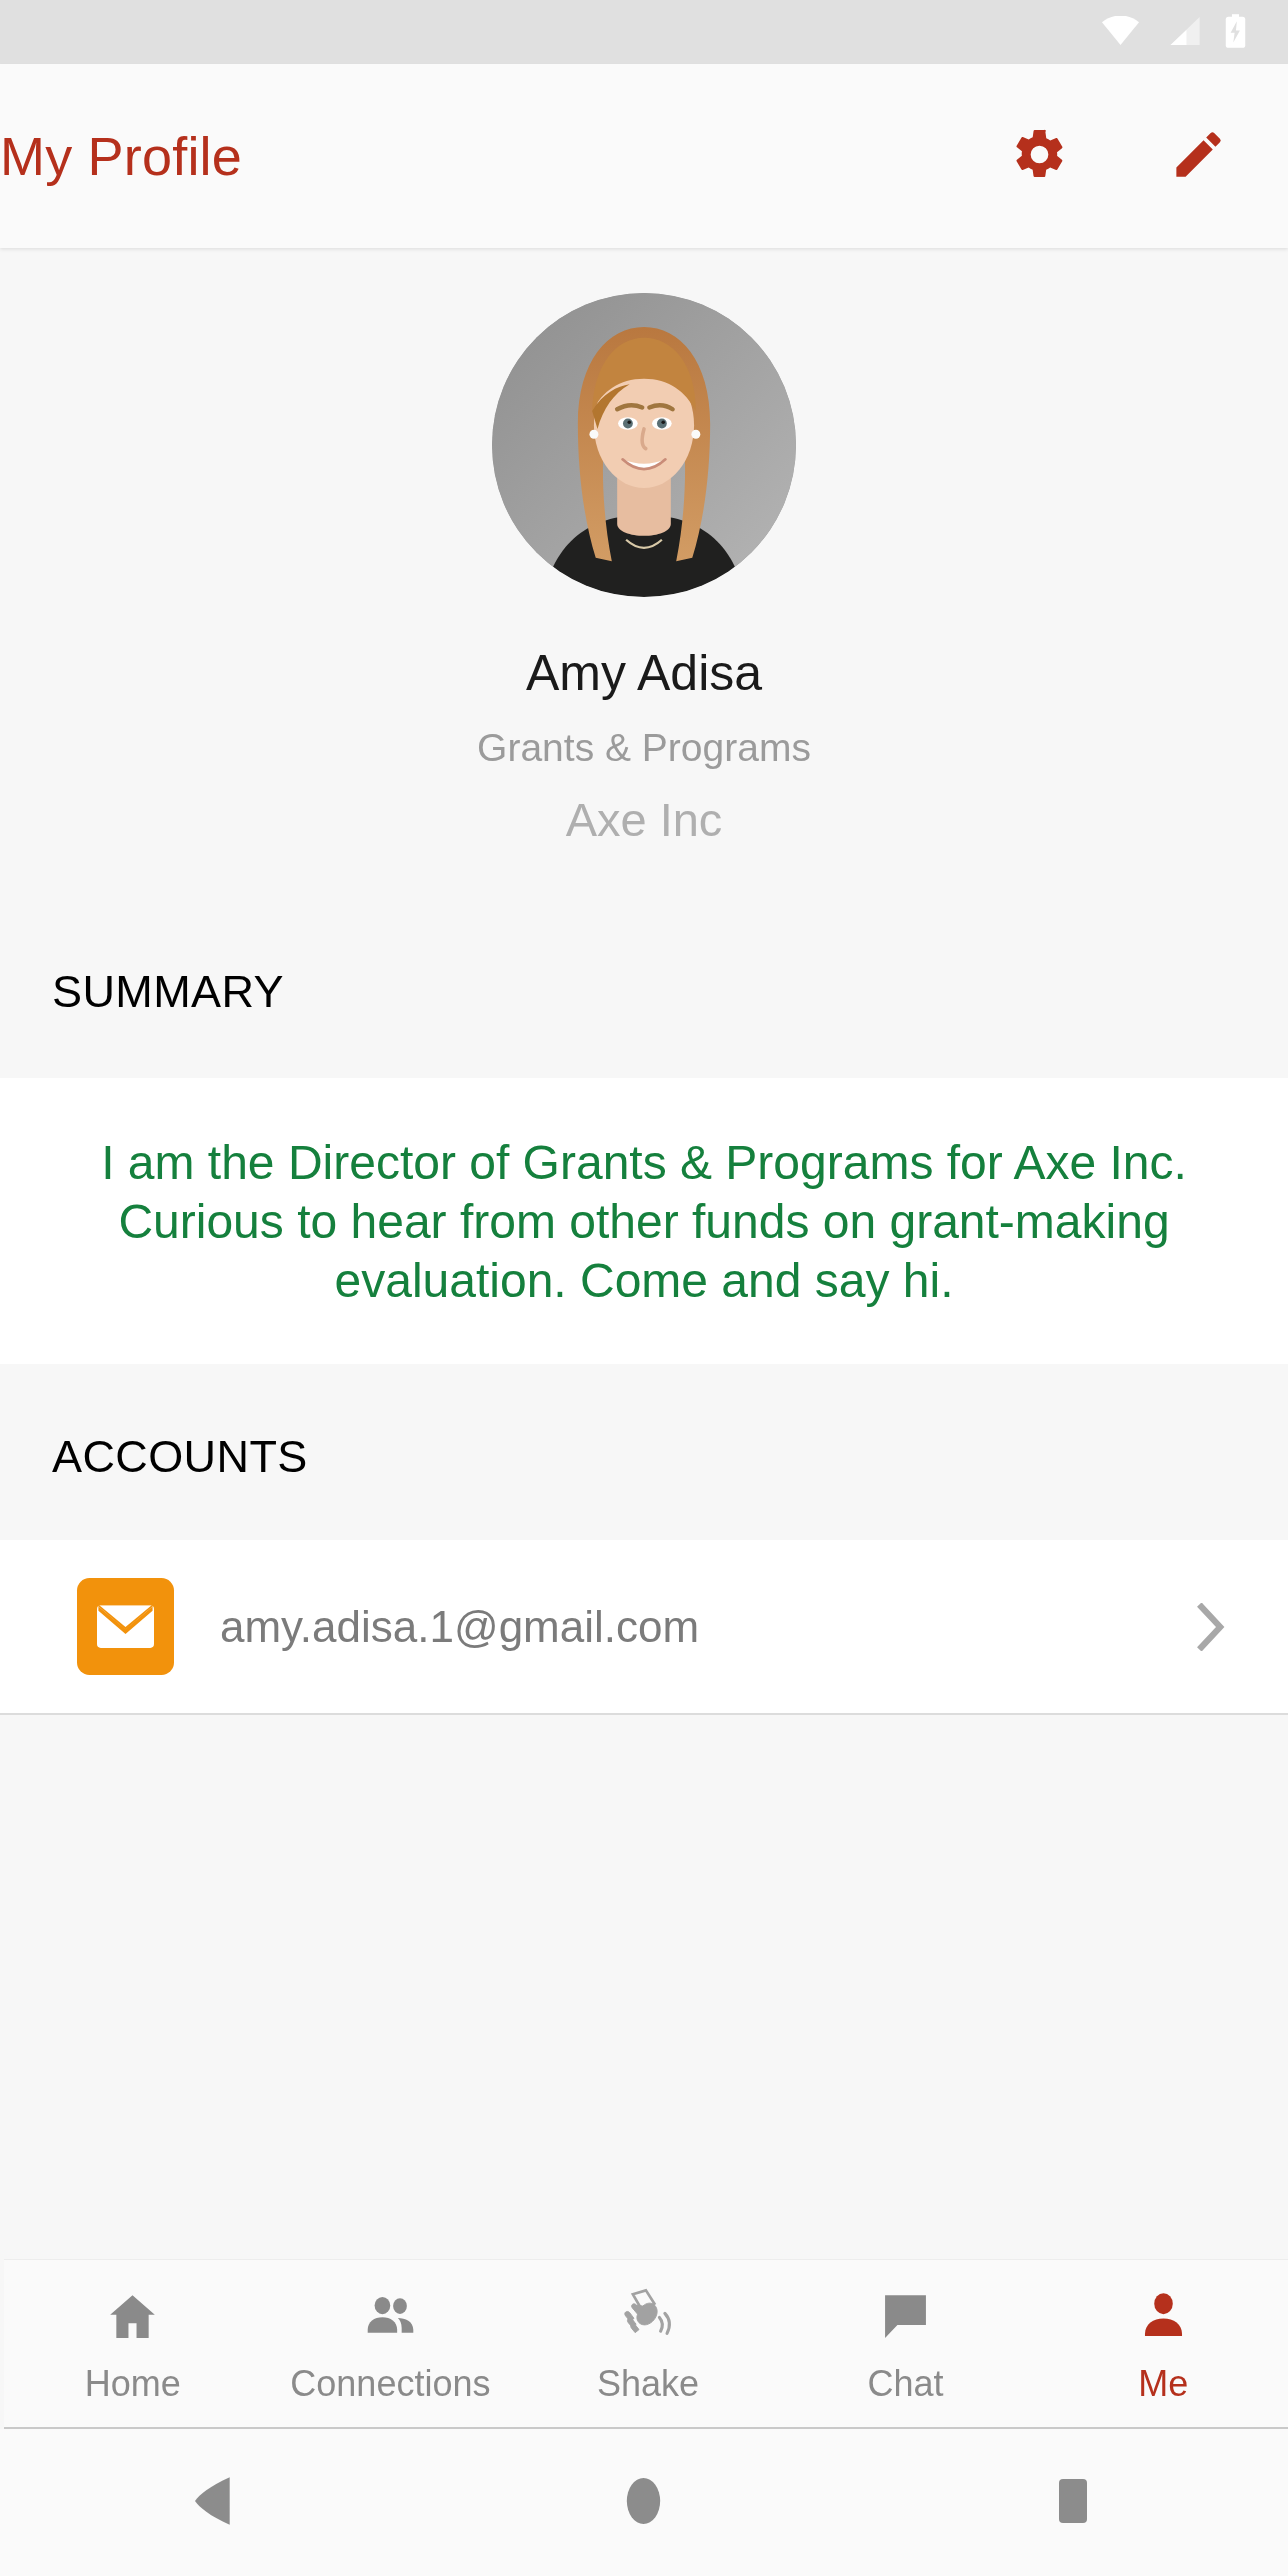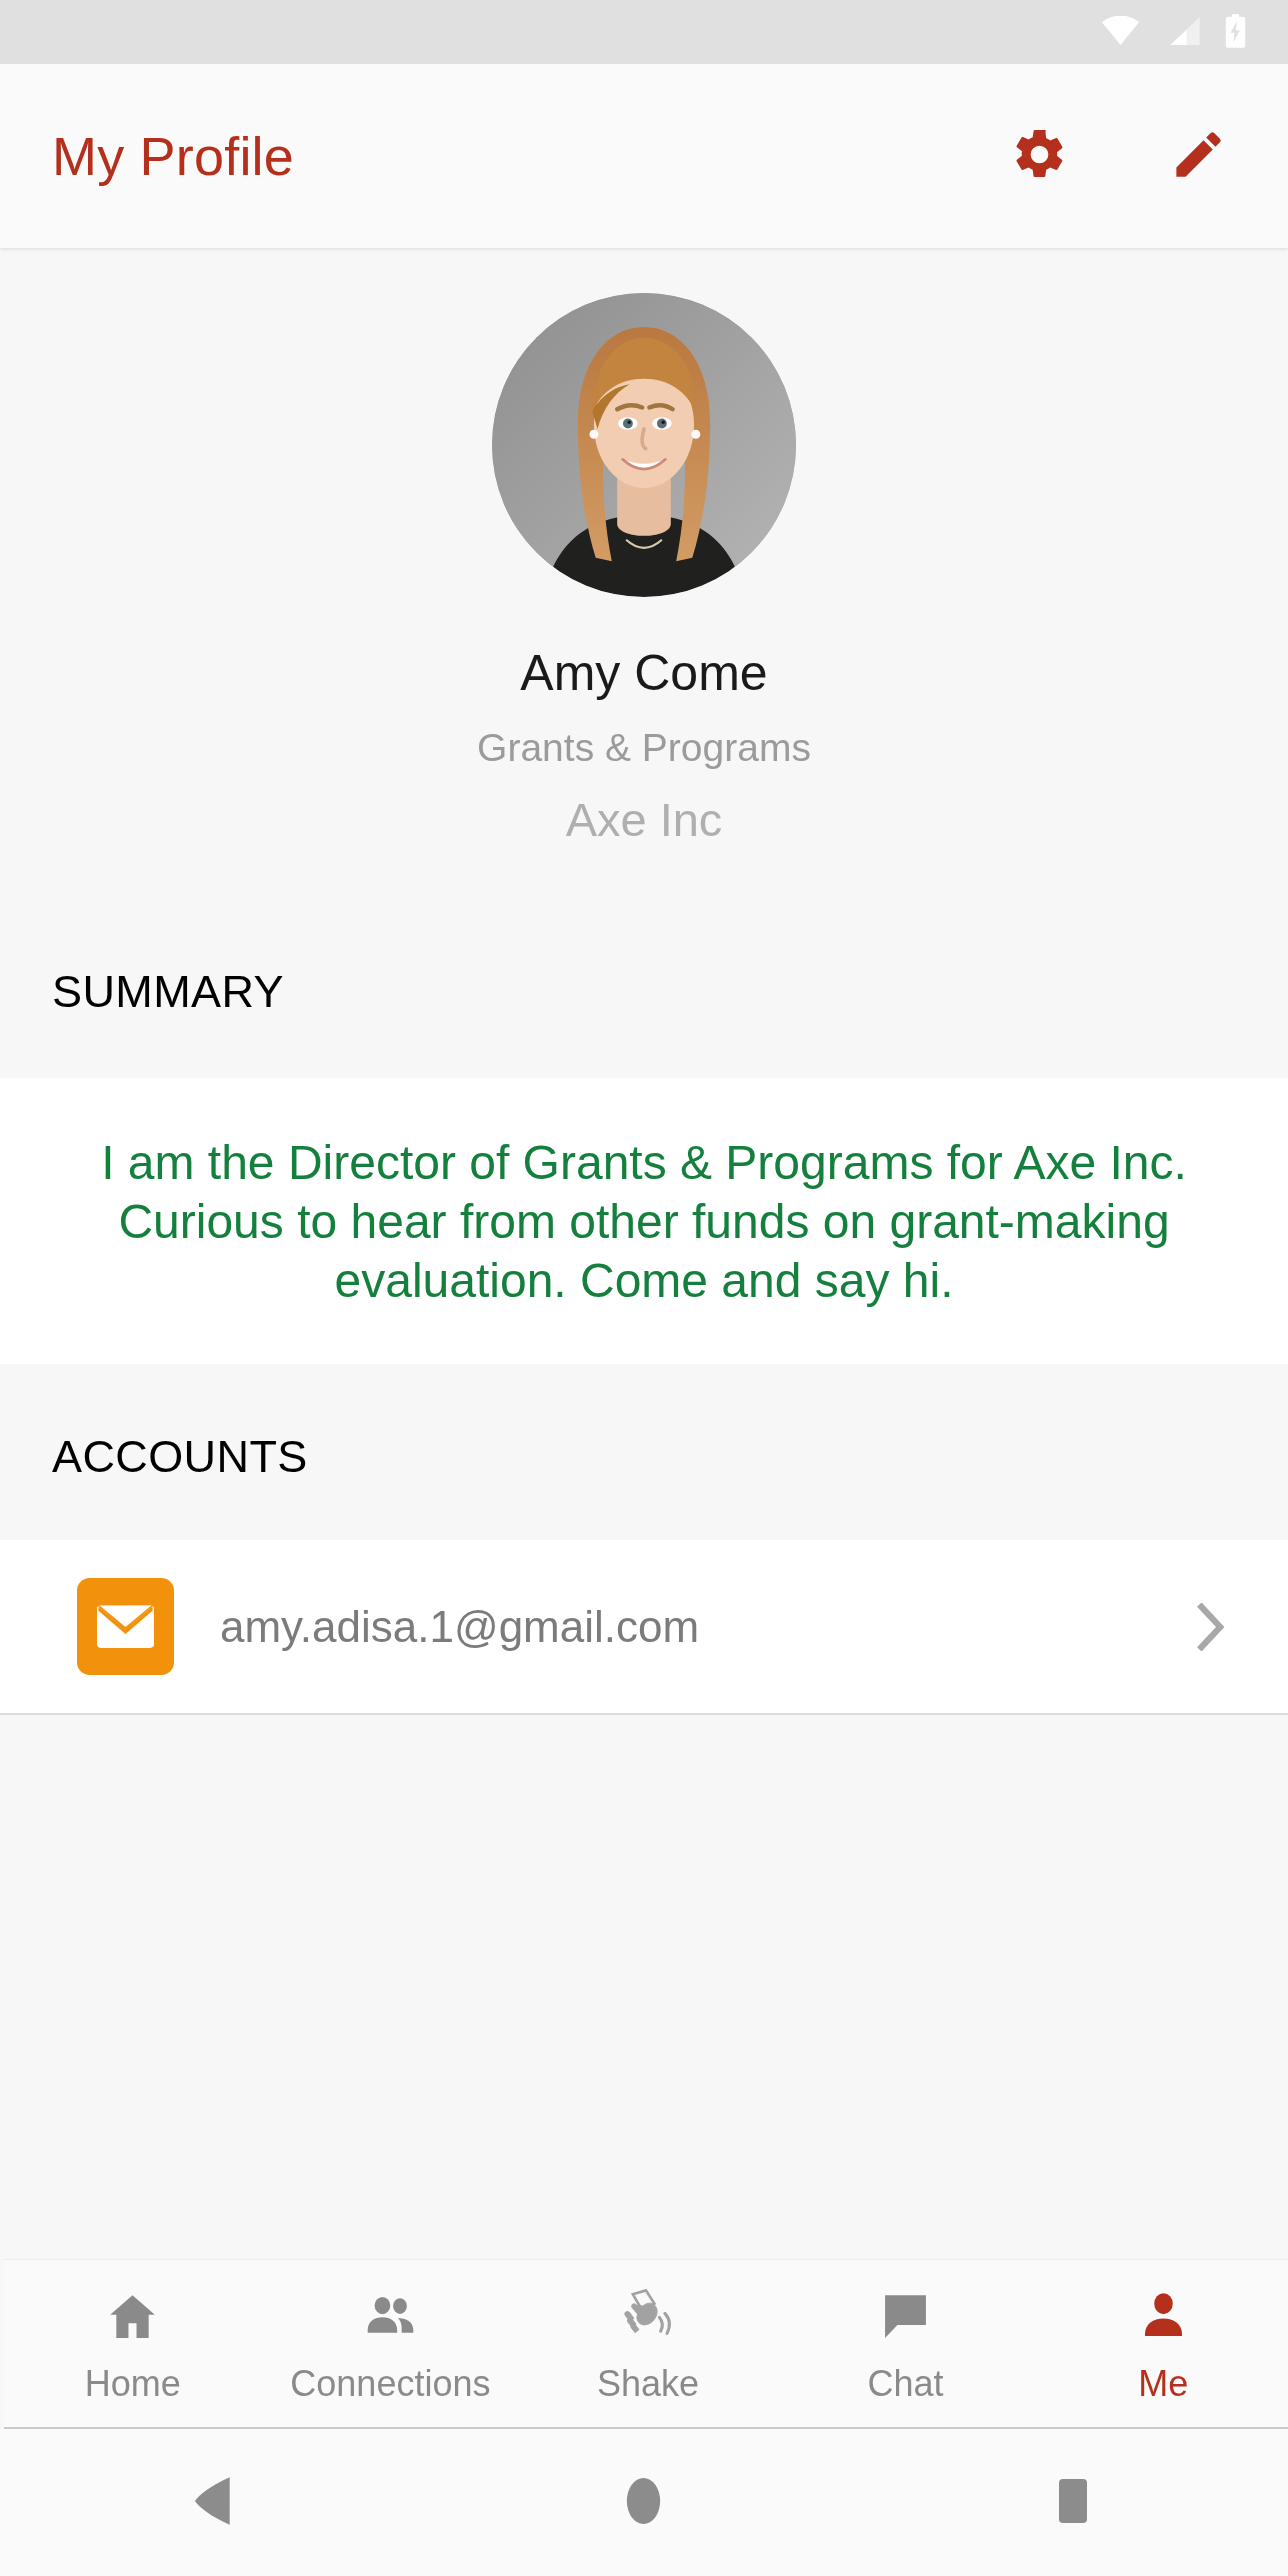--- a/index.html
+++ b/index.html
@@ -22,21 +22,20 @@
 
   
   .appbar {
     position:absolute; top:64px; left:0; width:1288px; height:184px;
     background:#FAFAFA;
     display:flex; align-items:center;
     box-shadow:0 1.8px 3.6px rgba(0,0,0,.10);
     z-index:5;
   }
   .appbar-title {
-    margin-left:52px;
     font-size:54px; font-weight:400; color:#B5301C;
     letter-spacing:0.2px; white-space:nowrap;
   }
   .appbar-actions {
     margin-left:auto; margin-right:47px;
     display:flex; align-items:center; gap:73px;
   }
   .icon-btn {
     width:86px; height:86px;
     display:flex; align-items:center; justify-content:center;
@@ -238,21 +237,21 @@
           <path d="M146 186 q24 20 48 0 q-24 10 -48 0 Z" fill="#FFFFFF"></path>
           <path d="M146 186 q24 22 48 0" stroke="#C98C78" stroke-width="3" fill="none" stroke-linecap="round"></path>
 
           <circle cx="114" cy="158" r="5" fill="#FAFAFA"></circle>
           <circle cx="228" cy="158" r="5" fill="#FAFAFA"></circle>
 
           <path d="M150 276 q20 18 40 0" stroke="#D8C9A8" stroke-width="2.5" fill="none"></path>
         </g>
       </svg>
     </div>
-    <div class="p-name">Amy Come</div>
+    <div class="p-name">Amy Adisa</div>
     <div class="p-role">Grants &amp; Programs</div>
     <div class="p-org">Axe Inc</div>
   </div>
 
   <div class="section-head" id="summary-head">SUMMARY</div>
 
   <div class="summary-card">
     <div class="summary-text">I am the Director of Grants &amp; Programs for Axe Inc. Curious to hear from other funds on grant-making evaluation. Come and say hi.</div>
   </div>
 

